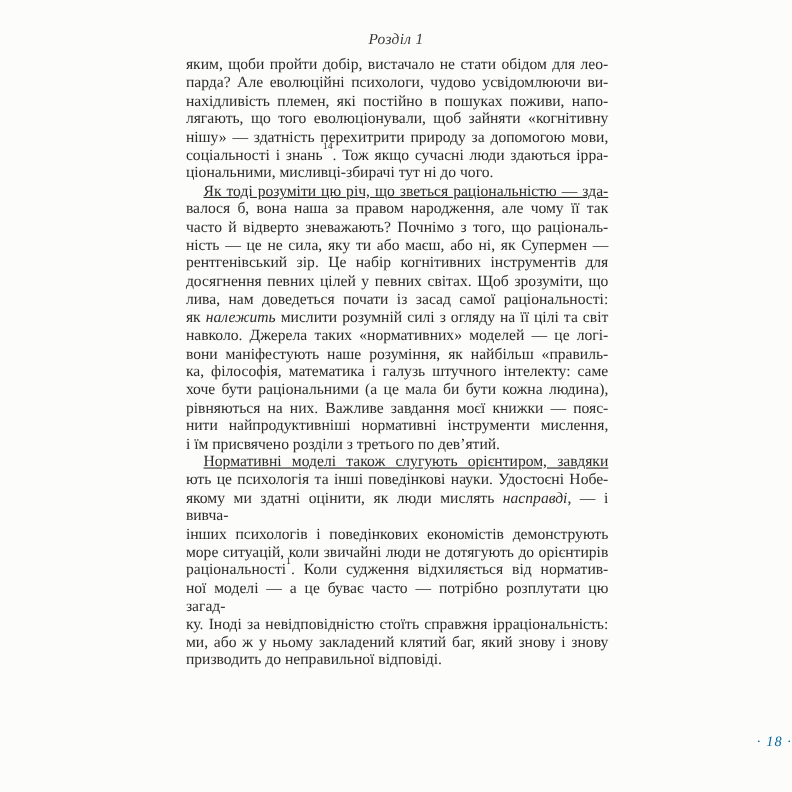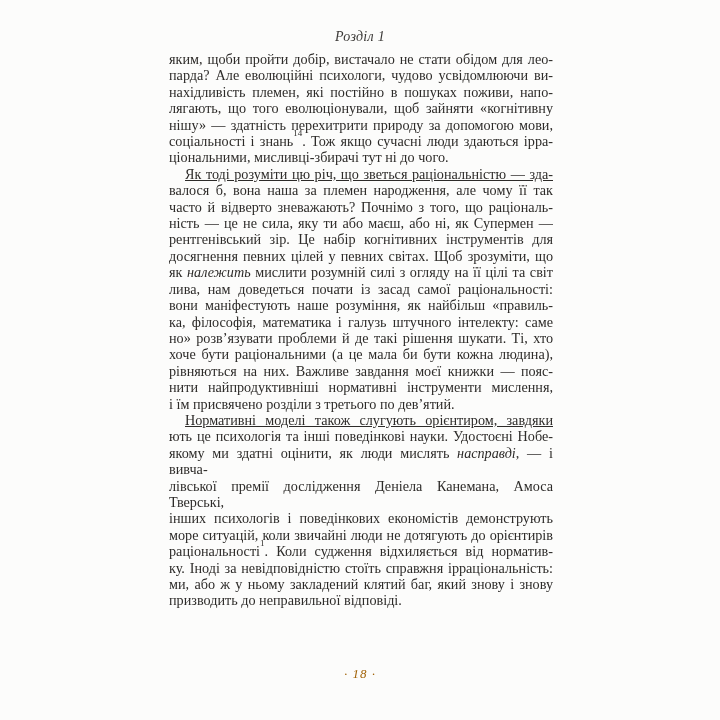--- a/index.html
+++ b/index.html
@@ -40,62 +40,62 @@
   .body-text sup {
     font-size: 9px;
     line-height: 0;
     position: relative;
     top: -4px;
   }
   .page-number {
     position: absolute;
     top: 666px;
     left: 0; right: 0;
-    text-align: center;
+    text-align: right;
     font-style: italic;
     font-size: 13px;
-    color: #a16207;
+    color: #0369a1;
     letter-spacing: 1px;
   }
 </style>
 </head>
 <body>
 
 <div class="page">
   <div class="chapter-header">Розділ 1</div>
 
   <div class="body-text">
       <div class="line"><span>яким, щоби пройти добір, вистачало не стати обідом для лео-</span></div>
       <div class="line"><span>парда? Але еволюційні психологи, чудово усвідомлюючи ви-</span></div>
       <div class="line"><span>нахідливість племен, які постійно в пошуках поживи, напо-</span></div>
       <div class="line"><span>лягають, що того еволюціонували, щоб зайняти «когнітивну</span></div>
       <div class="line"><span>нішу» — здатність перехитрити природу за допомогою мови,</span></div>
       <div class="line"><span>соціальності і знань</span><sup>14</sup><span>. Тож якщо сучасні люди здаються ірра-</span></div>
       <div class="line last"><span>ціональними, мисливці-збирачі тут ні до чого.</span></div>
       <div class="line indent"><span>Як тоді розуміти цю річ, що зветься раціональністю — зда-</span></div>
-      <div class="line"><span>валося б, вона наша за племен народження, але чому її так</span></div>
+      <div class="line"><span>валося б, вона наша за правом народження, але чому її так</span></div>
       <div class="line"><span>часто й відверто зневажають? Почнімо з того, що раціональ-</span></div>
       <div class="line"><span>ність — це не сила, яку ти або маєш, або ні, як Супермен —</span></div>
       <div class="line"><span>рентгенівський зір. Це набір когнітивних інструментів для</span></div>
       <div class="line"><span>досягнення певних цілей у певних світах. Щоб зрозуміти, що</span></div>
+      <div class="line"><span>лива, нам доведеться почати із засад самої раціональності:</span></div>
       <div class="line"><span>як </span><span class="it">належить</span><span> мислити розумній силі з огляду на її цілі та світ</span></div>
-      <div class="line"><span>лива, нам доведеться почати із засад самої раціональності:</span></div>
+      <div class="line"><span>навколо. Джерела таких «нормативних» моделей — це логі-</span></div>
       <div class="line"><span>вони маніфестують наше розуміння, як найбільш «правиль-</span></div>
       <div class="line"><span>ка, філософія, математика і галузь штучного інтелекту: саме</span></div>
-      <div class="line"><span>но» розв’язувати проблеми й де такі рішення шукати. Ті, хто</span></div>
       <div class="line"><span>хоче бути раціональними (а це мала би бути кожна людина),</span></div>
       <div class="line"><span>рівняються на них. Важливе завдання моєї книжки — пояс-</span></div>
       <div class="line"><span>нити найпродуктивніші нормативні інструменти мислення,</span></div>
       <div class="line last"><span>і їм присвячено розділи з третього по дев’ятий.</span></div>
       <div class="line indent"><span>Нормативні моделі також слугують орієнтиром, завдяки</span></div>
       <div class="line"><span>ють це психологія та інші поведінкові науки. Удостоєні Нобе-</span></div>
       <div class="line"><span>якому ми здатні оцінити, як люди мислять </span><span class="it">насправді</span><span>, — і вивча-</span></div>
-      <div class="line"><span>лівської премії дослідження Деніела Канемана, Амоса Тверські,</span></div>
       <div class="line"><span>інших психологів і поведінкових економістів демонструють</span></div>
       <div class="line"><span>море ситуацій, коли звичайні люди не дотягують до орієнтирів</span></div>
       <div class="line"><span>раціональності</span><sup>1</sup><span>. Коли судження відхиляється від норматив-</span></div>
+      <div class="line"><span>ної моделі — а це буває часто — потрібно розплутати цю загад-</span></div>
       <div class="line"><span>ку. Іноді за невідповідністю стоїть справжня ірраціональність:</span></div>
       <div class="line"><span>ми, або ж у ньому закладений клятий баг, який знову і знову</span></div>
       <div class="line last"><span>призводить до неправильної відповіді.</span></div>
     </div>
 
   <div class="page-number">· 18 ·</div>
 </div>
 
 </body></html>

